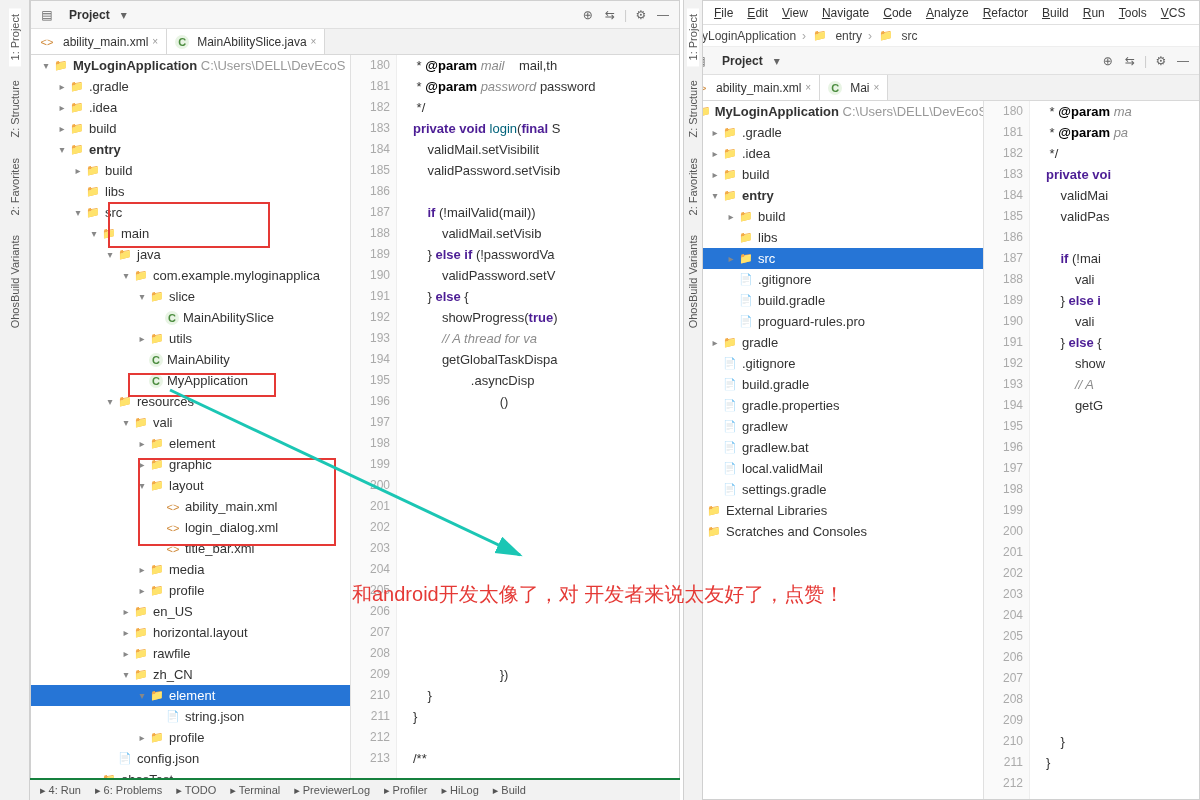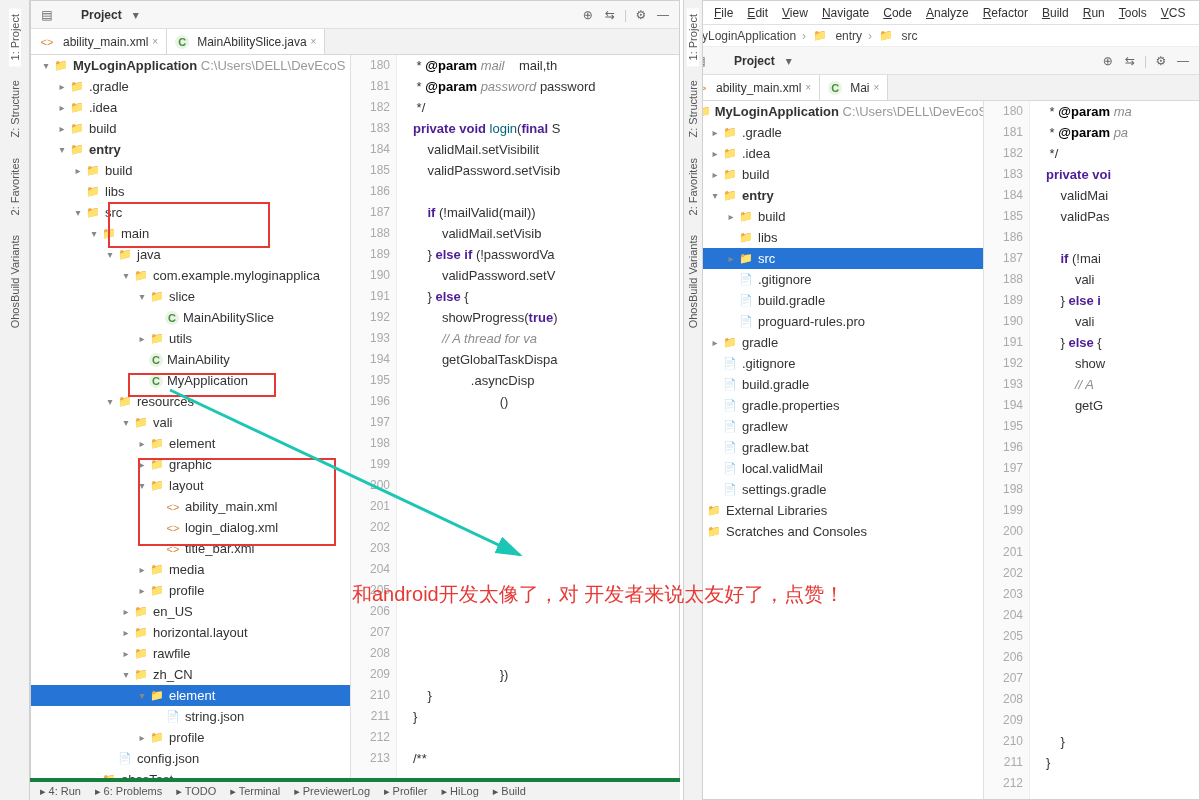--- a/index.html
+++ b/index.html
@@ -13,21 +13,21 @@
 .vtab { writing-mode: vertical-rl; transform: rotate(180deg); font-size: 11px; color: #555; padding: 6px 0; margin: 8px auto; cursor: pointer; white-space: nowrap; text-align: center; }
 .vtab.sel { background: #fff; }
 
 .menubar { height: 24px; background: #fff; border-bottom: 1px solid #e0e0e0; display: flex; align-items: center; padding: 0 6px; gap: 2px; font-size: 12px; }
 .menubar span { padding: 2px 6px; cursor: pointer; }
 .menubar u { text-decoration: underline; }
 .breadcrumb { height: 22px; display: flex; align-items: center; gap: 6px; padding: 0 8px; font-size: 12px; color: #444; border-bottom: 1px solid #eee; }
 .crumb-sep { color: #aaa; }
 
 .tool-header { height: 28px; background: #f7f7f7; border-bottom: 1px solid #e0e0e0; display: flex; align-items: center; padding: 0 8px; gap: 6px; }
-.tool-header .title { font-weight: bold; margin-left: 20px; }
+.tool-header .title { font-weight: bold; margin-left: 8px; }
 .tool-header .spacer { flex: 1; }
 .tool-icon { width: 16px; height: 16px; color: #666; cursor: pointer; display: inline-flex; align-items: center; justify-content: center; }
 
 .tabs { height: 26px; background: #f2f2f2; border-bottom: 1px solid #d8d8d8; display: flex; align-items: stretch; }
 .tab { display: flex; align-items: center; gap: 4px; padding: 0 8px; border-right: 1px solid #d8d8d8; background: #fff; font-size: 12px; cursor: pointer; }
 .tab .x { color: #999; font-size: 10px; }
 
 .content-row { display: flex; height: calc(100% - 26px); }
 .tree { width: 320px; border-right: 1px solid #e0e0e0; overflow: auto; background: #fff; font-size: 13px; }
 .tree-row { display: flex; align-items: center; height: 21px; padding-right: 4px; white-space: nowrap; cursor: pointer; }
@@ -46,21 +46,21 @@
 .code { flex: 1; font-family: Consolas, monospace; font-size: 13px; line-height: 21px; white-space: pre; overflow: hidden; padding-left: 16px; color: #333; }
 .kw { color: #4c1d95; font-weight: bold; }
 .cm { color: #8c8c8c; font-style: italic; }
 .fn { color: #00627a; }
 .doc { color: #8c8c8c; font-style: italic; }
 .doctag { color: #000000; font-weight: bold; }
 
 .redbox { position: absolute; border: 2px solid #e53935; pointer-events: none; }
 .overlay-text { position: absolute; color: #e53935; font-size: 20px; font-weight: normal; pointer-events: none; line-height: 1.4; }
 
-.bottom-bar { position: absolute; left: 30px; bottom: 0; height: 22px; background: #f2f2f2; border-top: 4px solid #15803d; display: flex; align-items: center; gap: 14px; padding: 0 10px; font-size: 11px; color: #555; }
+.bottom-bar { position: absolute; left: 30px; bottom: 0; height: 22px; background: #f2f2f2; border-top: 2px solid #15803d; display: flex; align-items: center; gap: 14px; padding: 0 10px; font-size: 11px; color: #555; }
 .bottom-bar span { cursor: pointer; }
 
 svg.arrow { position: absolute; pointer-events: none; }
 </style>
 </head>
 <body>
 
 <div class="vertical-strip" id="vstrip-left">
     <div class="vtab sel">1: Project</div>
     <div class="vtab">Z: Structure</div>

